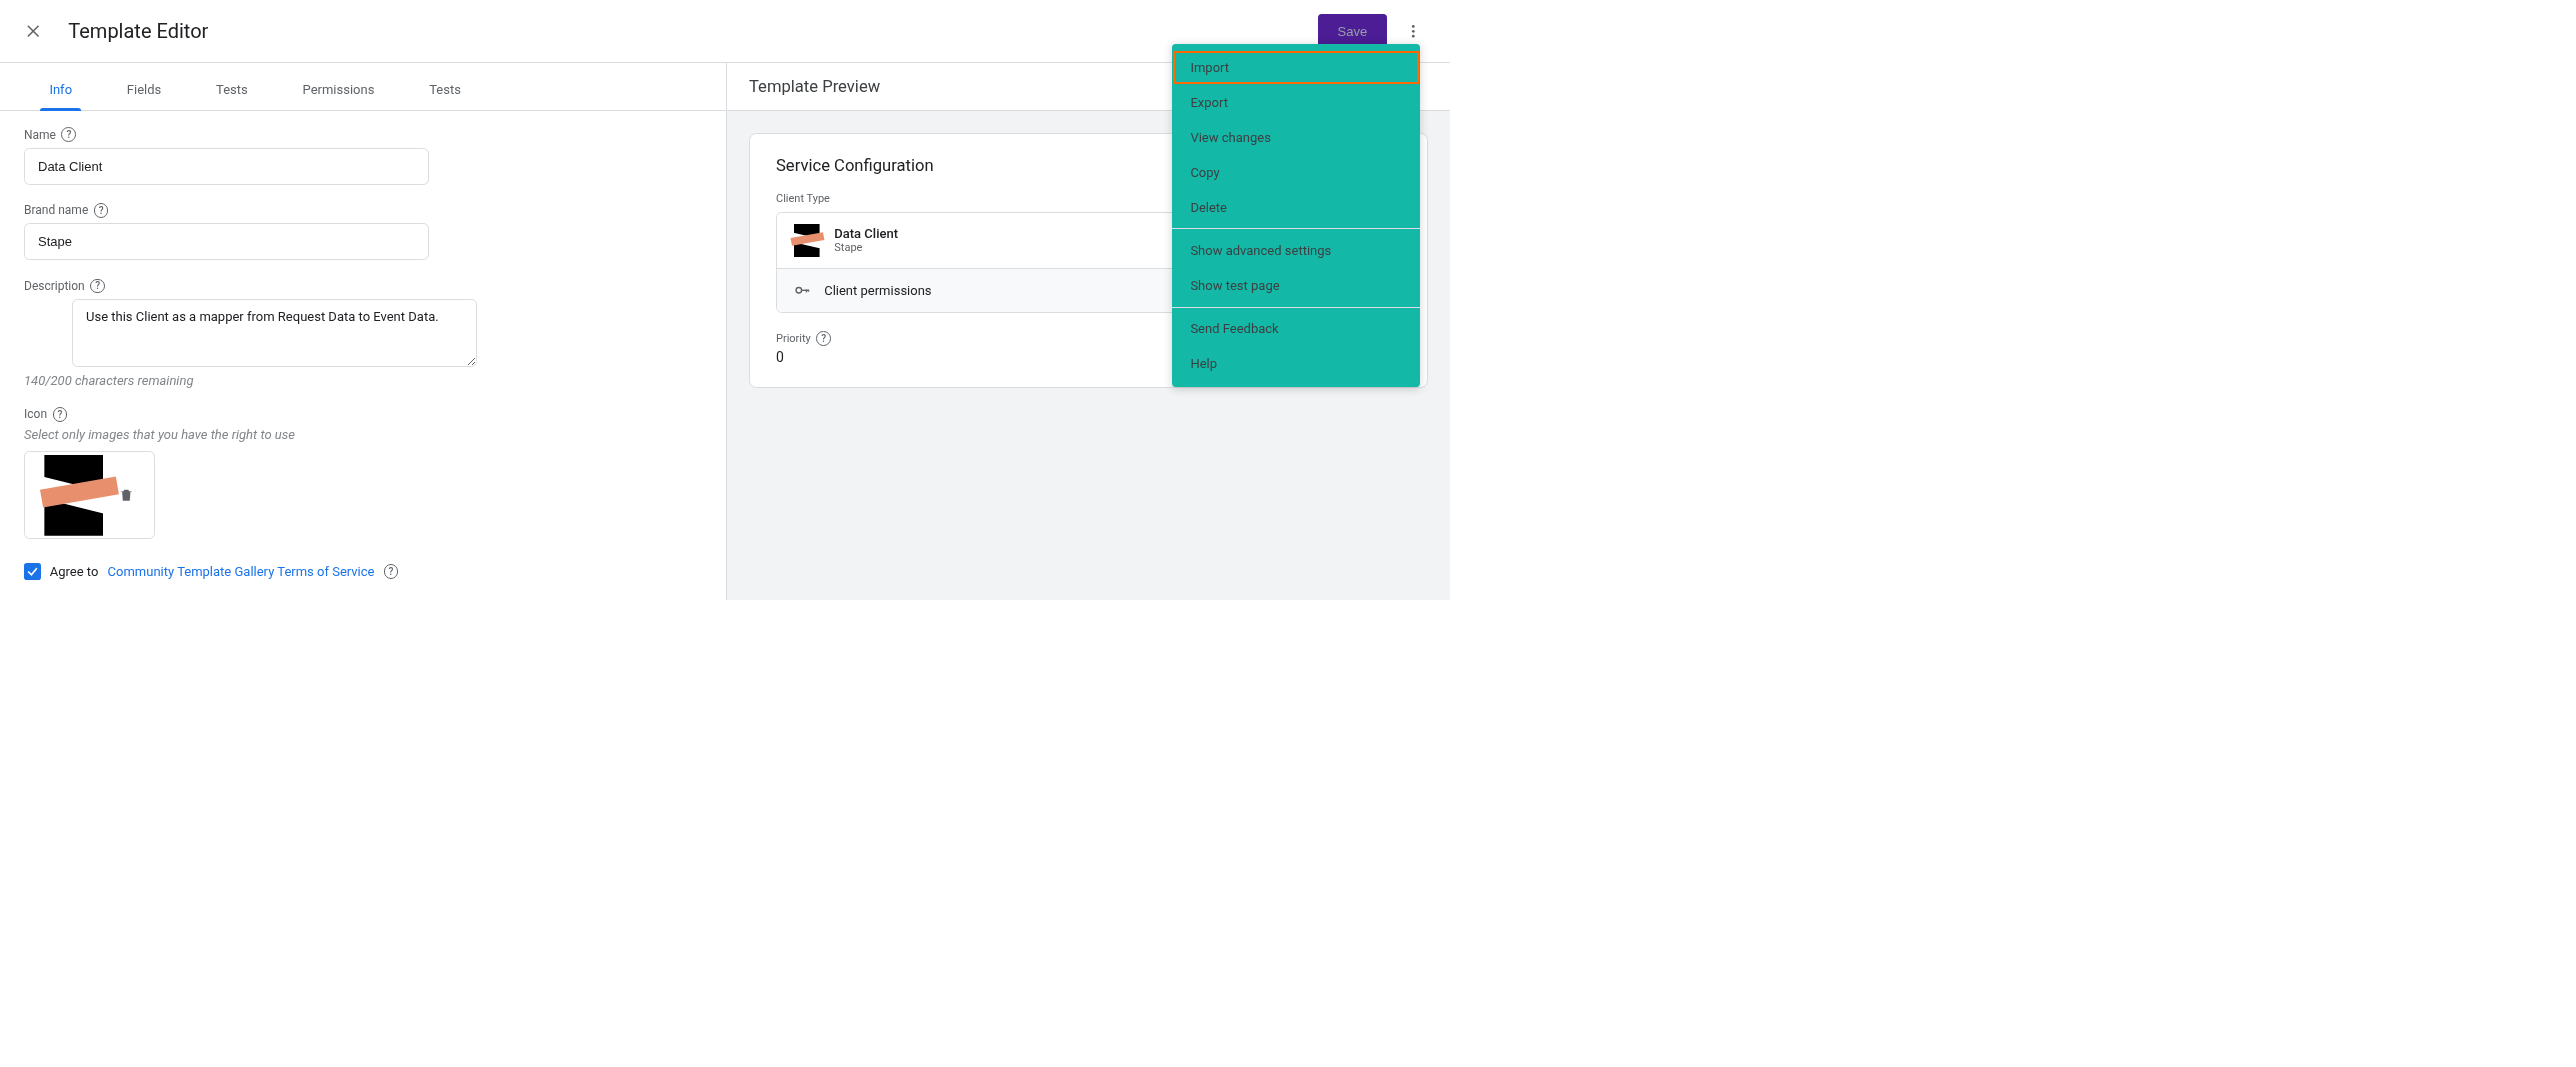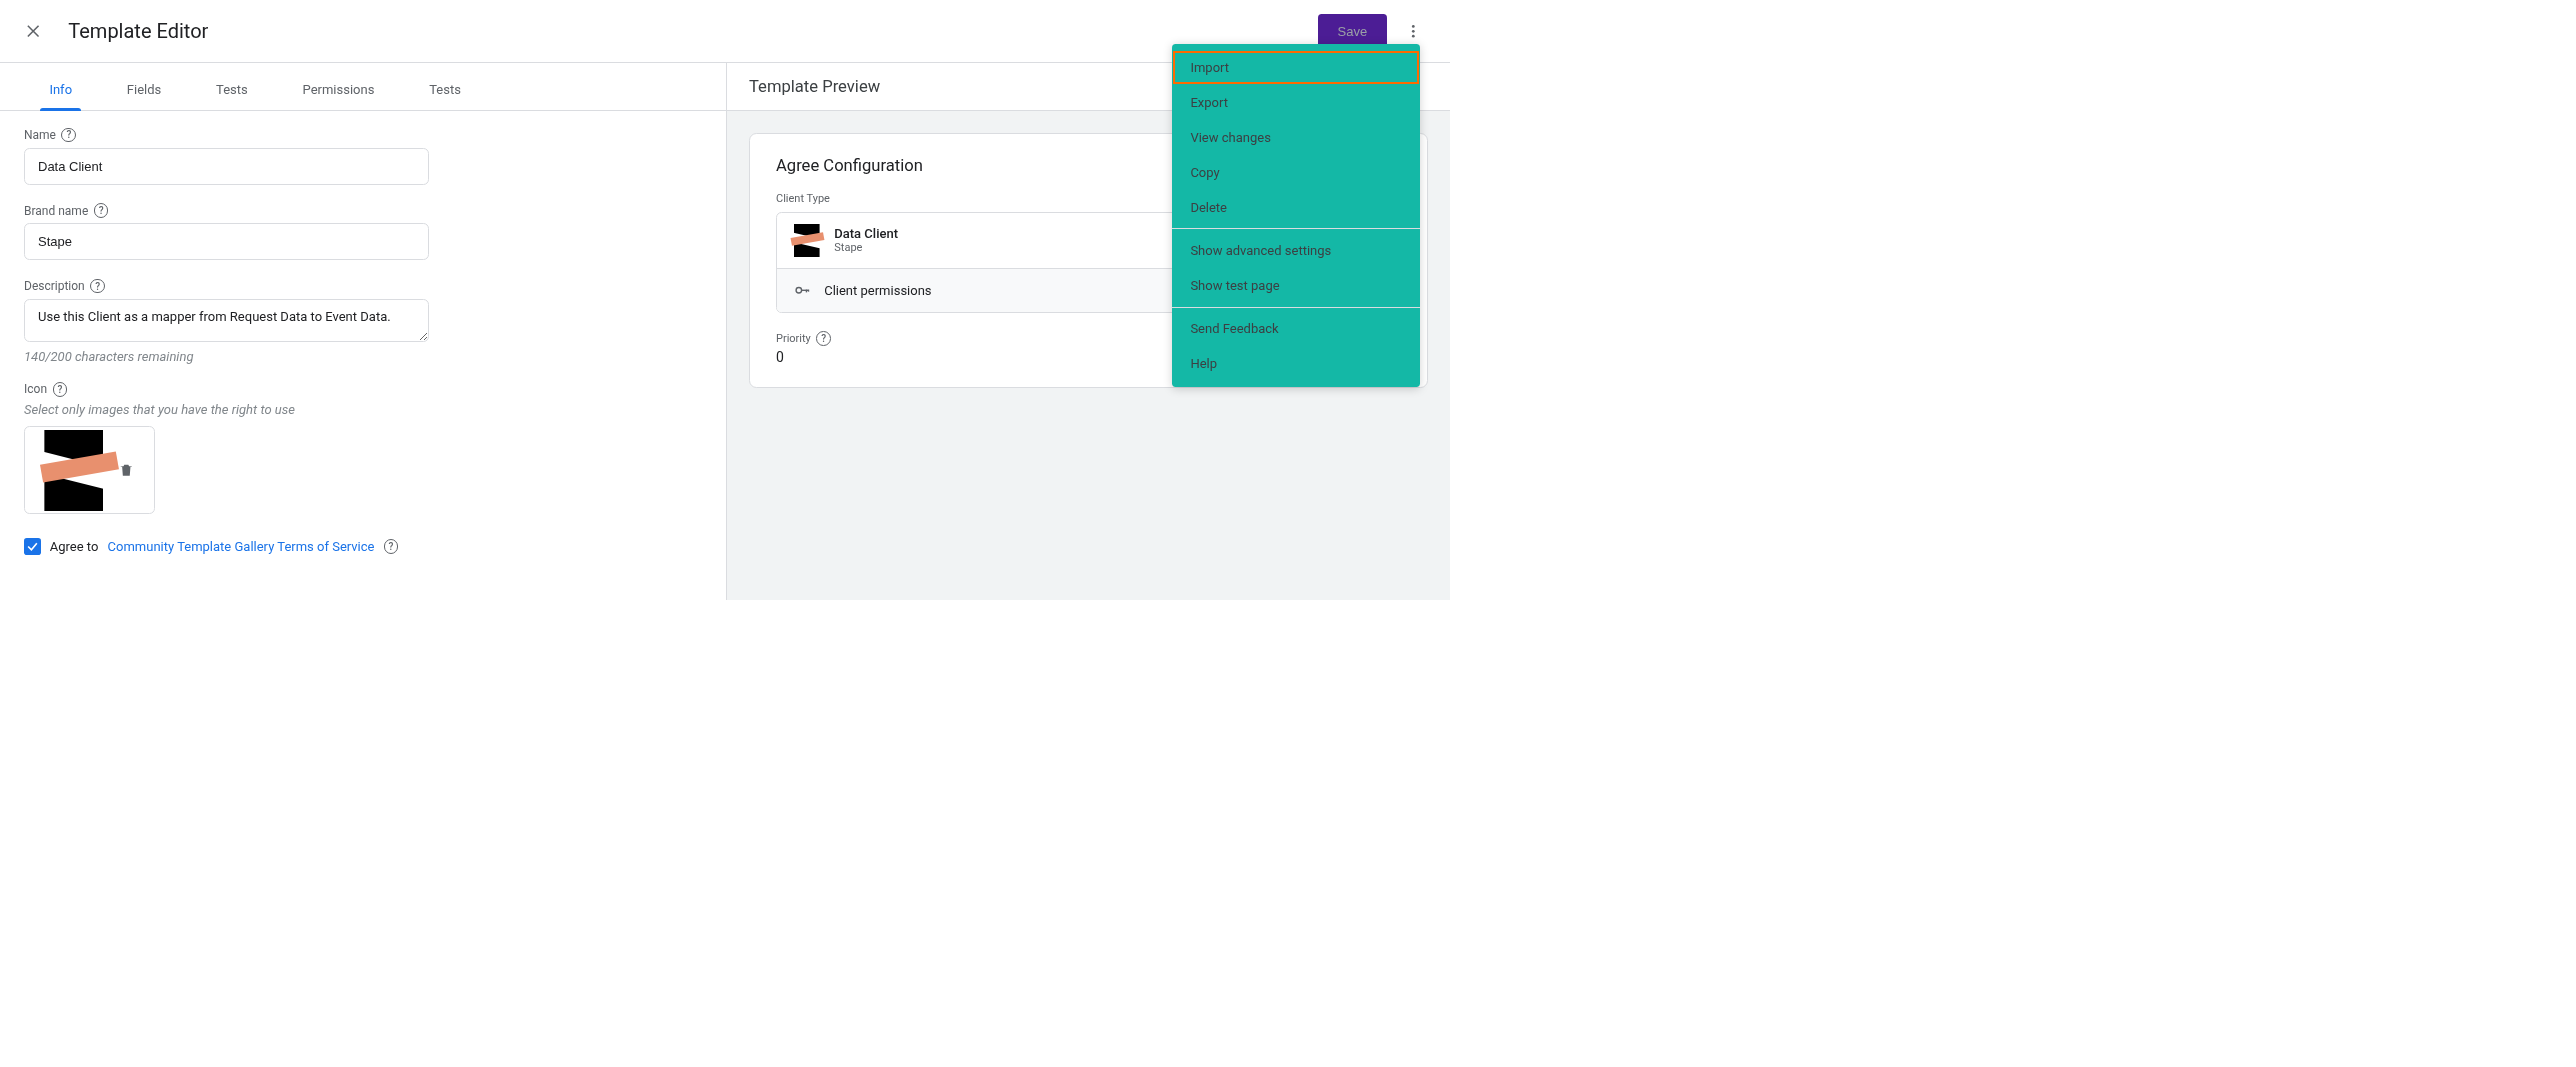--- a/index.html
+++ b/index.html
@@ -120,29 +120,30 @@
     border: 0.9px solid #dadce0;
     border-radius: 5.5px;
     padding: 10px 13px;
     font-size: 13px;
     color: #202124;
     outline: none;
     background: #fff;
   }
   .textarea {
     width: 405px;
-    height: 43px;
+    height: 68px;
     resize: both;
     border: 0.9px solid #dadce0;
     border-radius: 5.5px;
     padding: 9.2px 13px;
     font-size: 13px;
     font-family: inherit;
     color: #202124;
     outline: none;
+    margin-left: 48px;
   }
   .helper {
     font-style: italic;
     color: #80868b;
     font-size: 13px;
     margin-top: 3.7px;
   }
   .icon-row {
     display: flex;
     gap: 11px;
@@ -377,21 +378,21 @@
           <span class="link">Community Template Gallery Terms of Service</span>
           <span class="help-circ">?</span>
         </div>
       </div>
     </div>
 
     <div class="right-pane">
       <div class="preview-header">Template Preview</div>
       <div class="preview-body">
         <div class="card">
-          <div class="card-title">Agree Configuration</div>
+          <div class="card-title">Service Configuration</div>
           <div class="sub-label">Client Type</div>
           <div class="client-type-box">
             <div class="client-type-top">
               <div class="brand-icon-small">
                 <div class="pt"></div>
                   <div class="pb"></div>
                   <div class="st"></div>
               </div>
               <div>
                 <div class="client-name">Data Client</div>

